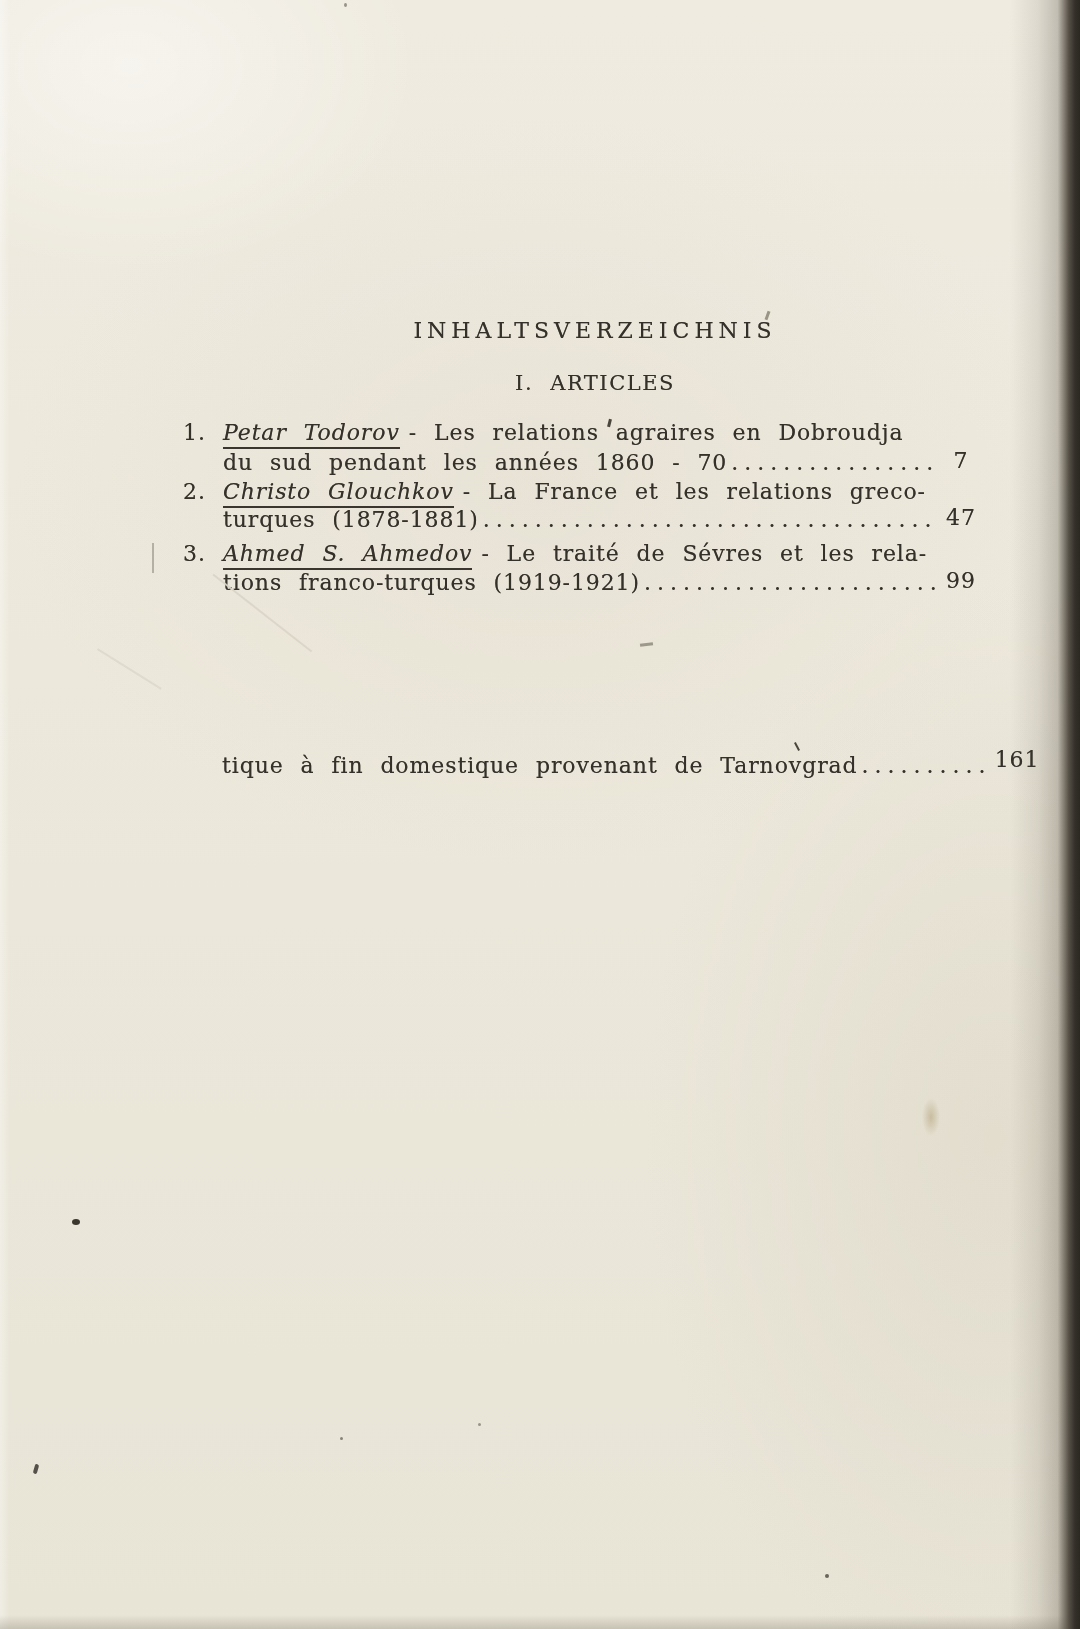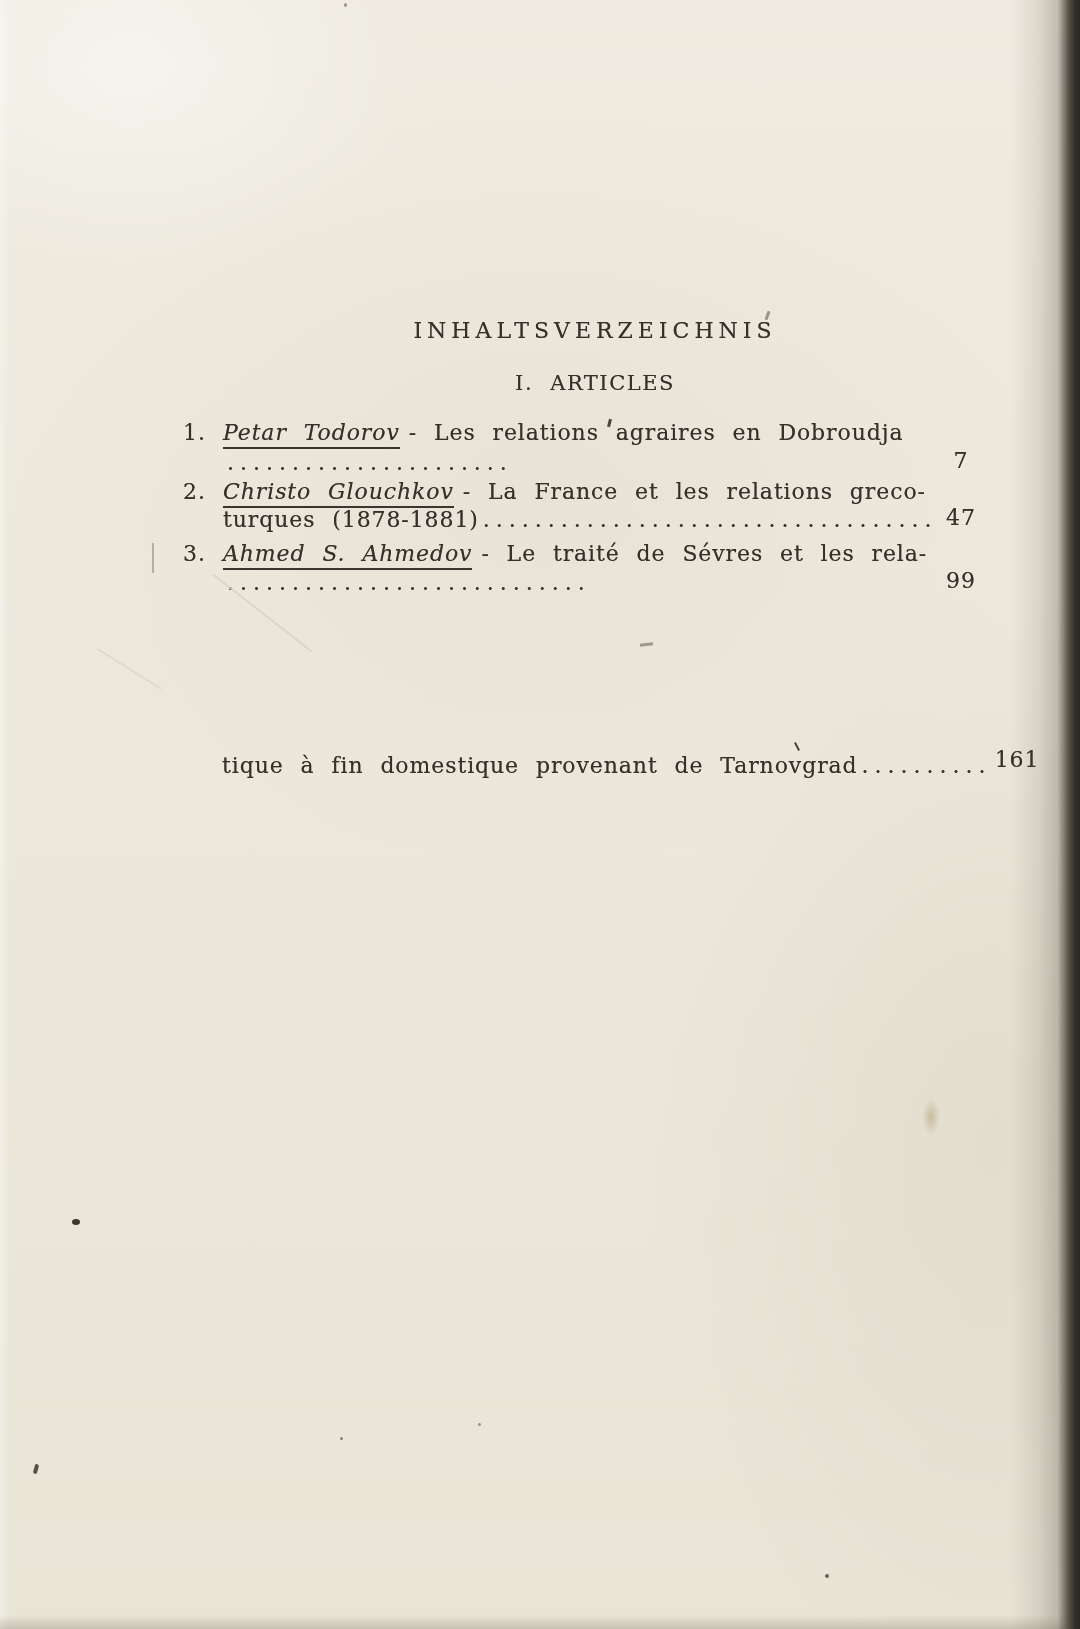--- a/index.html
+++ b/index.html
@@ -70,33 +70,35 @@
 <body>
 
 <div class="page">
 
   <div class="txt center sec-heading h1">I. ARTICLES</div>
 
   <div class="txt center doc-title">INHALTSVERZEICHNIS</div>
 
   <div class="txt line l-first" style="top:421px"><span class="num">1.</span><span class="author">Petar Todorov</span><span class="rest">- Les relations agraires en Dobroudja</span></div>
   <div class="txt line l-cont" style="top:451px">
+      <span class="cont">du sud pendant les années 1860 - 70</span>
       <span class="dots">......................</span>
       <span class="pg">7</span>
     </div>
 
   <div class="txt line l-first" style="top:480px"><span class="num">2.</span><span class="author">Christo Glouchkov</span><span class="rest">- La France et les relations greco-</span></div>
   <div class="txt line l-cont" style="top:508px">
       <span class="cont">turques (1878-1881)</span>
       <span class="dots">......................................</span>
       <span class="pg">47</span>
     </div>
 
   <div class="txt line l-first" style="top:542px"><span class="num">3.</span><span class="author">Ahmed S. Ahmedov</span><span class="rest">- Le traité de Sévres et les rela-</span></div>
   <div class="txt line l-cont" style="top:571px">
+      <span class="cont">tions franco-turques (1919-1921)</span>
       <span class="dots">............................</span>
       <span class="pg">99</span>
     </div>
 
 
   <div class="txt line l-cont2" style="top:754px">
       <span class="cont">tique à fin domestique provenant de Tarnovgrad</span>
       <span class="dots">...........</span>
       <span class="pg pg-raised">161</span>
     </div>

